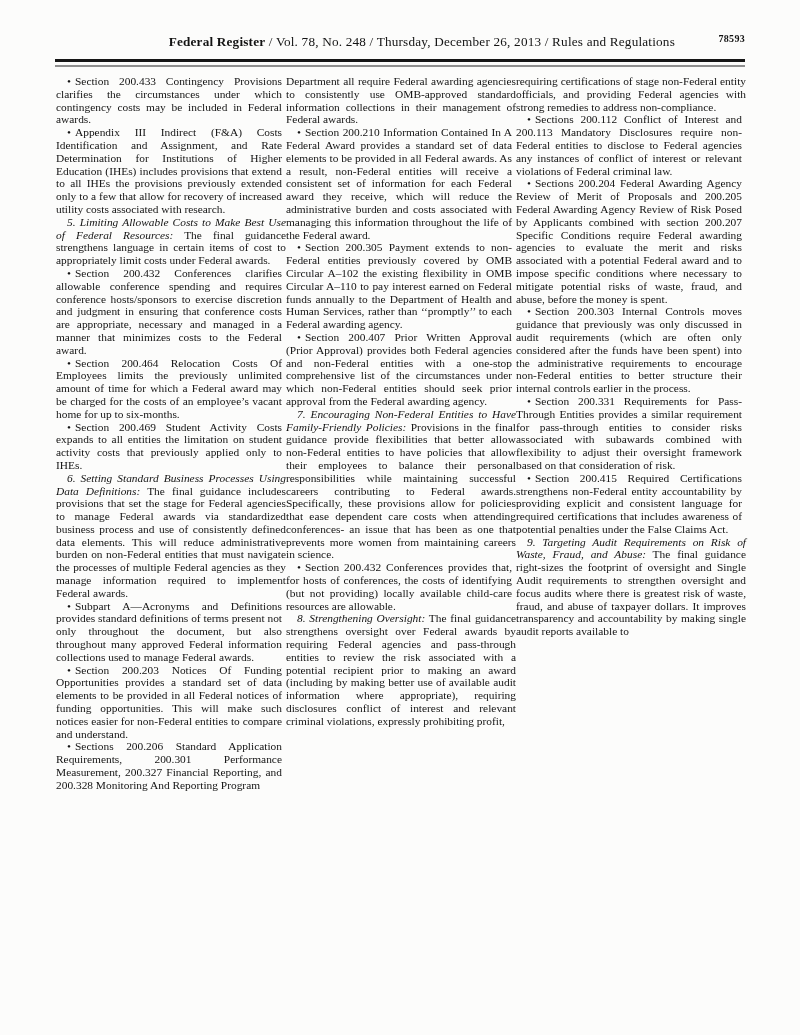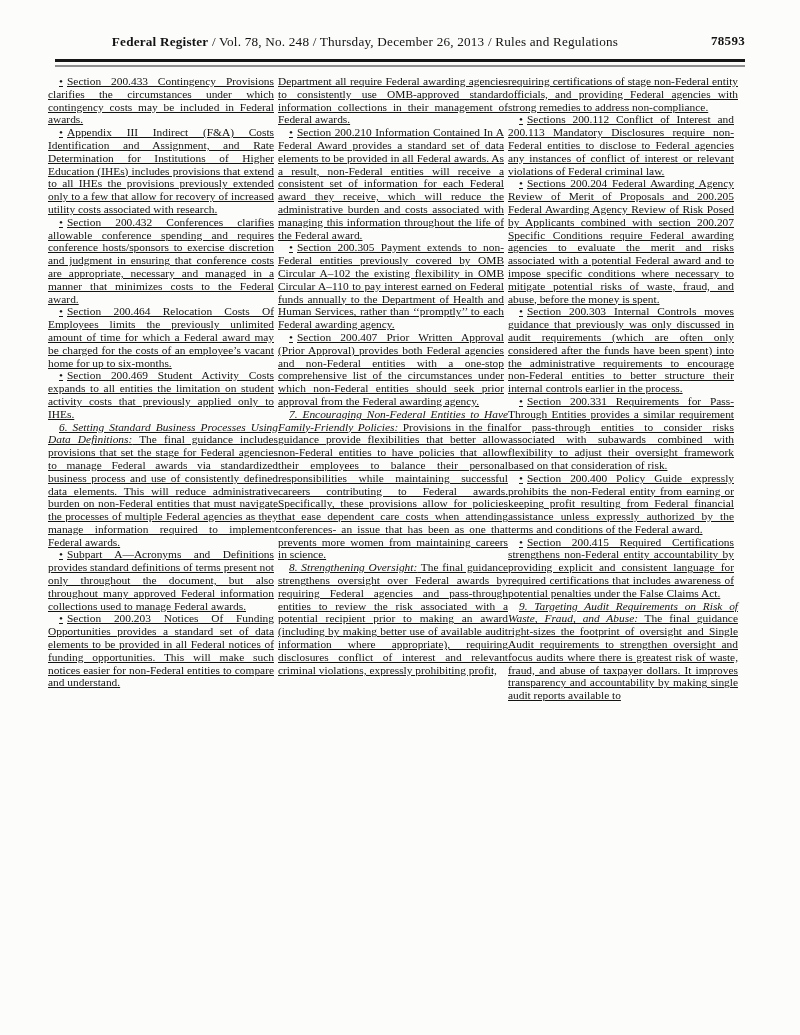--- a/index.html
+++ b/index.html
@@ -14,37 +14,37 @@
   .page{position:absolute;inset:0;}
   .header{
     position:absolute;left:55px;top:34px;width:690px;height:24px;
   }
   .header-line{
     position:relative;width:100%;height:20px;
     font-size:13.2px;letter-spacing:.2px;
     white-space:nowrap;
   }
   .header-center{
-    position:absolute;left:0;right:70px;text-align:center;top:0;
+    position:absolute;left:0;right:70px;text-align:right;top:0;
   }
   .journal{font-weight:bold;}
   .issue-info{font-weight:normal;}
   .page-number{
     position:absolute;right:0;top:-1px;
-    font-weight:bold;font-size:13px;letter-spacing:.3px;
+    font-weight:bold;font-size:10px;letter-spacing:.3px;
   }
   .rule-thick{
     position:absolute;left:55px;top:59px;width:690px;height:3.4px;background:#161616;
   }
   .rule-thin{
     position:absolute;left:55px;top:65px;width:690px;height:1.6px;background:#8f8f8f;
   }
   .columns{
-    position:absolute;left:48px;top:75px;width:690px;
-    display:flex;text-decoration:underline;
+    position:absolute;left:56px;top:75px;width:690px;
+    display:flex;
   }
   .col{
     flex:1 1 0;
     font-size:11.4px;line-height:12.8px;
     text-align:justify;
     hyphens:none;
   }
   .para{margin:0;text-indent:11px;}
   .para.continuation{text-indent:0;}
   .para i{font-style:italic;}
@@ -64,40 +64,42 @@
     </div>
   </div>
 
   <div class="rule-thick"></div>
   <div class="rule-thin"></div>
 
   <div class="columns">
     <div class="col">
         <p class="para bullet"><span class="bullet">•</span>Section 200.433 Contingency Provisions clarifies the circumstances under which contingency costs may be included in Federal awards.</p>
         <p class="para bullet"><span class="bullet">•</span>Appendix III Indirect (F&amp;A) Costs Identification and Assignment, and Rate Determination for Institutions of Higher Education (IHEs) includes provisions that extend to all IHEs the provisions previously extended only to a few that allow for recovery of increased utility costs associated with research.</p>
+        <p class="para numbered"><i>5. Limiting Allowable Costs to Make Best Use of Federal Resources:</i> The final guidance strengthens language in certain items of cost to appropriately limit costs under Federal awards.</p>
         <p class="para bullet"><span class="bullet">•</span>Section 200.432 Conferences clarifies allowable conference spending and requires conference hosts/sponsors to exercise discretion and judgment in ensuring that conference costs are appropriate, necessary and managed in a manner that minimizes costs to the Federal award.</p>
         <p class="para bullet"><span class="bullet">•</span>Section 200.464 Relocation Costs Of Employees limits the previously unlimited amount of time for which a Federal award may be charged for the costs of an employee’s vacant home for up to six-months.</p>
         <p class="para bullet"><span class="bullet">•</span>Section 200.469 Student Activity Costs expands to all entities the limitation on student activity costs that previously applied only to IHEs.</p>
         <p class="para numbered"><i>6. Setting Standard Business Processes Using Data Definitions:</i> The final guidance includes provisions that set the stage for Federal agencies to manage Federal awards via standardized business process and use of consistently defined data elements. This will reduce administrative burden on non-Federal entities that must navigate the processes of multiple Federal agencies as they manage information required to implement Federal awards.</p>
         <p class="para bullet"><span class="bullet">•</span>Subpart A—Acronyms and Definitions provides standard definitions of terms present not only throughout the document, but also throughout many approved Federal information collections used to manage Federal awards.</p>
         <p class="para bullet"><span class="bullet">•</span>Section 200.203 Notices Of Funding Opportunities provides a standard set of data elements to be provided in all Federal notices of funding opportunities. This will make such notices easier for non-Federal entities to compare and understand.</p>
+        <p class="para bullet"><span class="bullet">•</span>Sections 200.206 Standard Application Requirements, 200.301 Performance Measurement, 200.327 Financial Reporting, and 200.328 Monitoring And Reporting Program</p>
       </div>
     <div class="col">
         <p class="para continuation">Department all require Federal awarding agencies to consistently use OMB-approved standard information collections in their management of Federal awards.</p>
         <p class="para bullet"><span class="bullet">•</span>Section 200.210 Information Contained In A Federal Award provides a standard set of data elements to be provided in all Federal awards. As a result, non-Federal entities will receive a consistent set of information for each Federal award they receive, which will reduce the administrative burden and costs associated with managing this information throughout the life of the Federal award.</p>
         <p class="para bullet"><span class="bullet">•</span>Section 200.305 Payment extends to non-Federal entities previously covered by OMB Circular A–102 the existing flexibility in OMB Circular A–110 to pay interest earned on Federal funds annually to the Department of Health and Human Services, rather than ‘‘promptly’’ to each Federal awarding agency.</p>
         <p class="para bullet"><span class="bullet">•</span>Section 200.407 Prior Written Approval (Prior Approval) provides both Federal agencies and non-Federal entities with a one-stop comprehensive list of the circumstances under which non-Federal entities should seek prior approval from the Federal awarding agency.</p>
         <p class="para numbered"><i>7. Encouraging Non-Federal Entities to Have Family-Friendly Policies:</i> Provisions in the final guidance provide flexibilities that better allow non-Federal entities to have policies that allow their employees to balance their personal responsibilities while maintaining successful careers contributing to Federal awards. Specifically, these provisions allow for policies that ease dependent care costs when attending conferences- an issue that has been as one that prevents more women from maintaining careers in science.</p>
+        <p class="para bullet"><span class="bullet">•</span>Section 200.432 Conferences provides that, for hosts of conferences, the costs of identifying (but not providing) locally available child-care resources are allowable.</p>
         <p class="para numbered"><i>8. Strengthening Oversight:</i> The final guidance strengthens oversight over Federal awards by requiring Federal agencies and pass-through entities to review the risk associated with a potential recipient prior to making an award (including by making better use of available audit information where appropriate), requiring disclosures conflict of interest and relevant criminal violations, expressly prohibiting profit,</p>
       </div>
     <div class="col">
         <p class="para continuation">requiring certifications of stage non-Federal entity officials, and providing Federal agencies with strong remedies to address non-compliance.</p>
         <p class="para bullet"><span class="bullet">•</span>Sections 200.112 Conflict of Interest and 200.113 Mandatory Disclosures require non-Federal entities to disclose to Federal agencies any instances of conflict of interest or relevant violations of Federal criminal law.</p>
         <p class="para bullet"><span class="bullet">•</span>Sections 200.204 Federal Awarding Agency Review of Merit of Proposals and 200.205 Federal Awarding Agency Review of Risk Posed by Applicants combined with section 200.207 Specific Conditions require Federal awarding agencies to evaluate the merit and risks associated with a potential Federal award and to impose specific conditions where necessary to mitigate potential risks of waste, fraud, and abuse, before the money is spent.</p>
         <p class="para bullet"><span class="bullet">•</span>Section 200.303 Internal Controls moves guidance that previously was only discussed in audit requirements (which are often only considered after the funds have been spent) into the administrative requirements to encourage non-Federal entities to better structure their internal controls earlier in the process.</p>
         <p class="para bullet"><span class="bullet">•</span>Section 200.331 Requirements for Pass-Through Entities provides a similar requirement for pass-through entities to consider risks associated with subawards combined with flexibility to adjust their oversight framework based on that consideration of risk.</p>
-        <p class="para bullet"><span class="bullet">•</span>Section 200.400 Policy Guide expressly prohibits the non-Federal entity from earning or keeping profit resulting from Federal financial assistance unless expressly authorized by the terms and conditions of the Federal award.</p>
         <p class="para bullet"><span class="bullet">•</span>Section 200.415 Required Certifications strengthens non-Federal entity accountability by providing explicit and consistent language for required certifications that includes awareness of potential penalties under the False Claims Act.</p>
         <p class="para numbered"><i>9. Targeting Audit Requirements on Risk of Waste, Fraud, and Abuse:</i> The final guidance right-sizes the footprint of oversight and Single Audit requirements to strengthen oversight and focus audits where there is greatest risk of waste, fraud, and abuse of taxpayer dollars. It improves transparency and accountability by making single audit reports available to</p>
       </div>
   </div>
 
 </div>
 
 </body></html>

